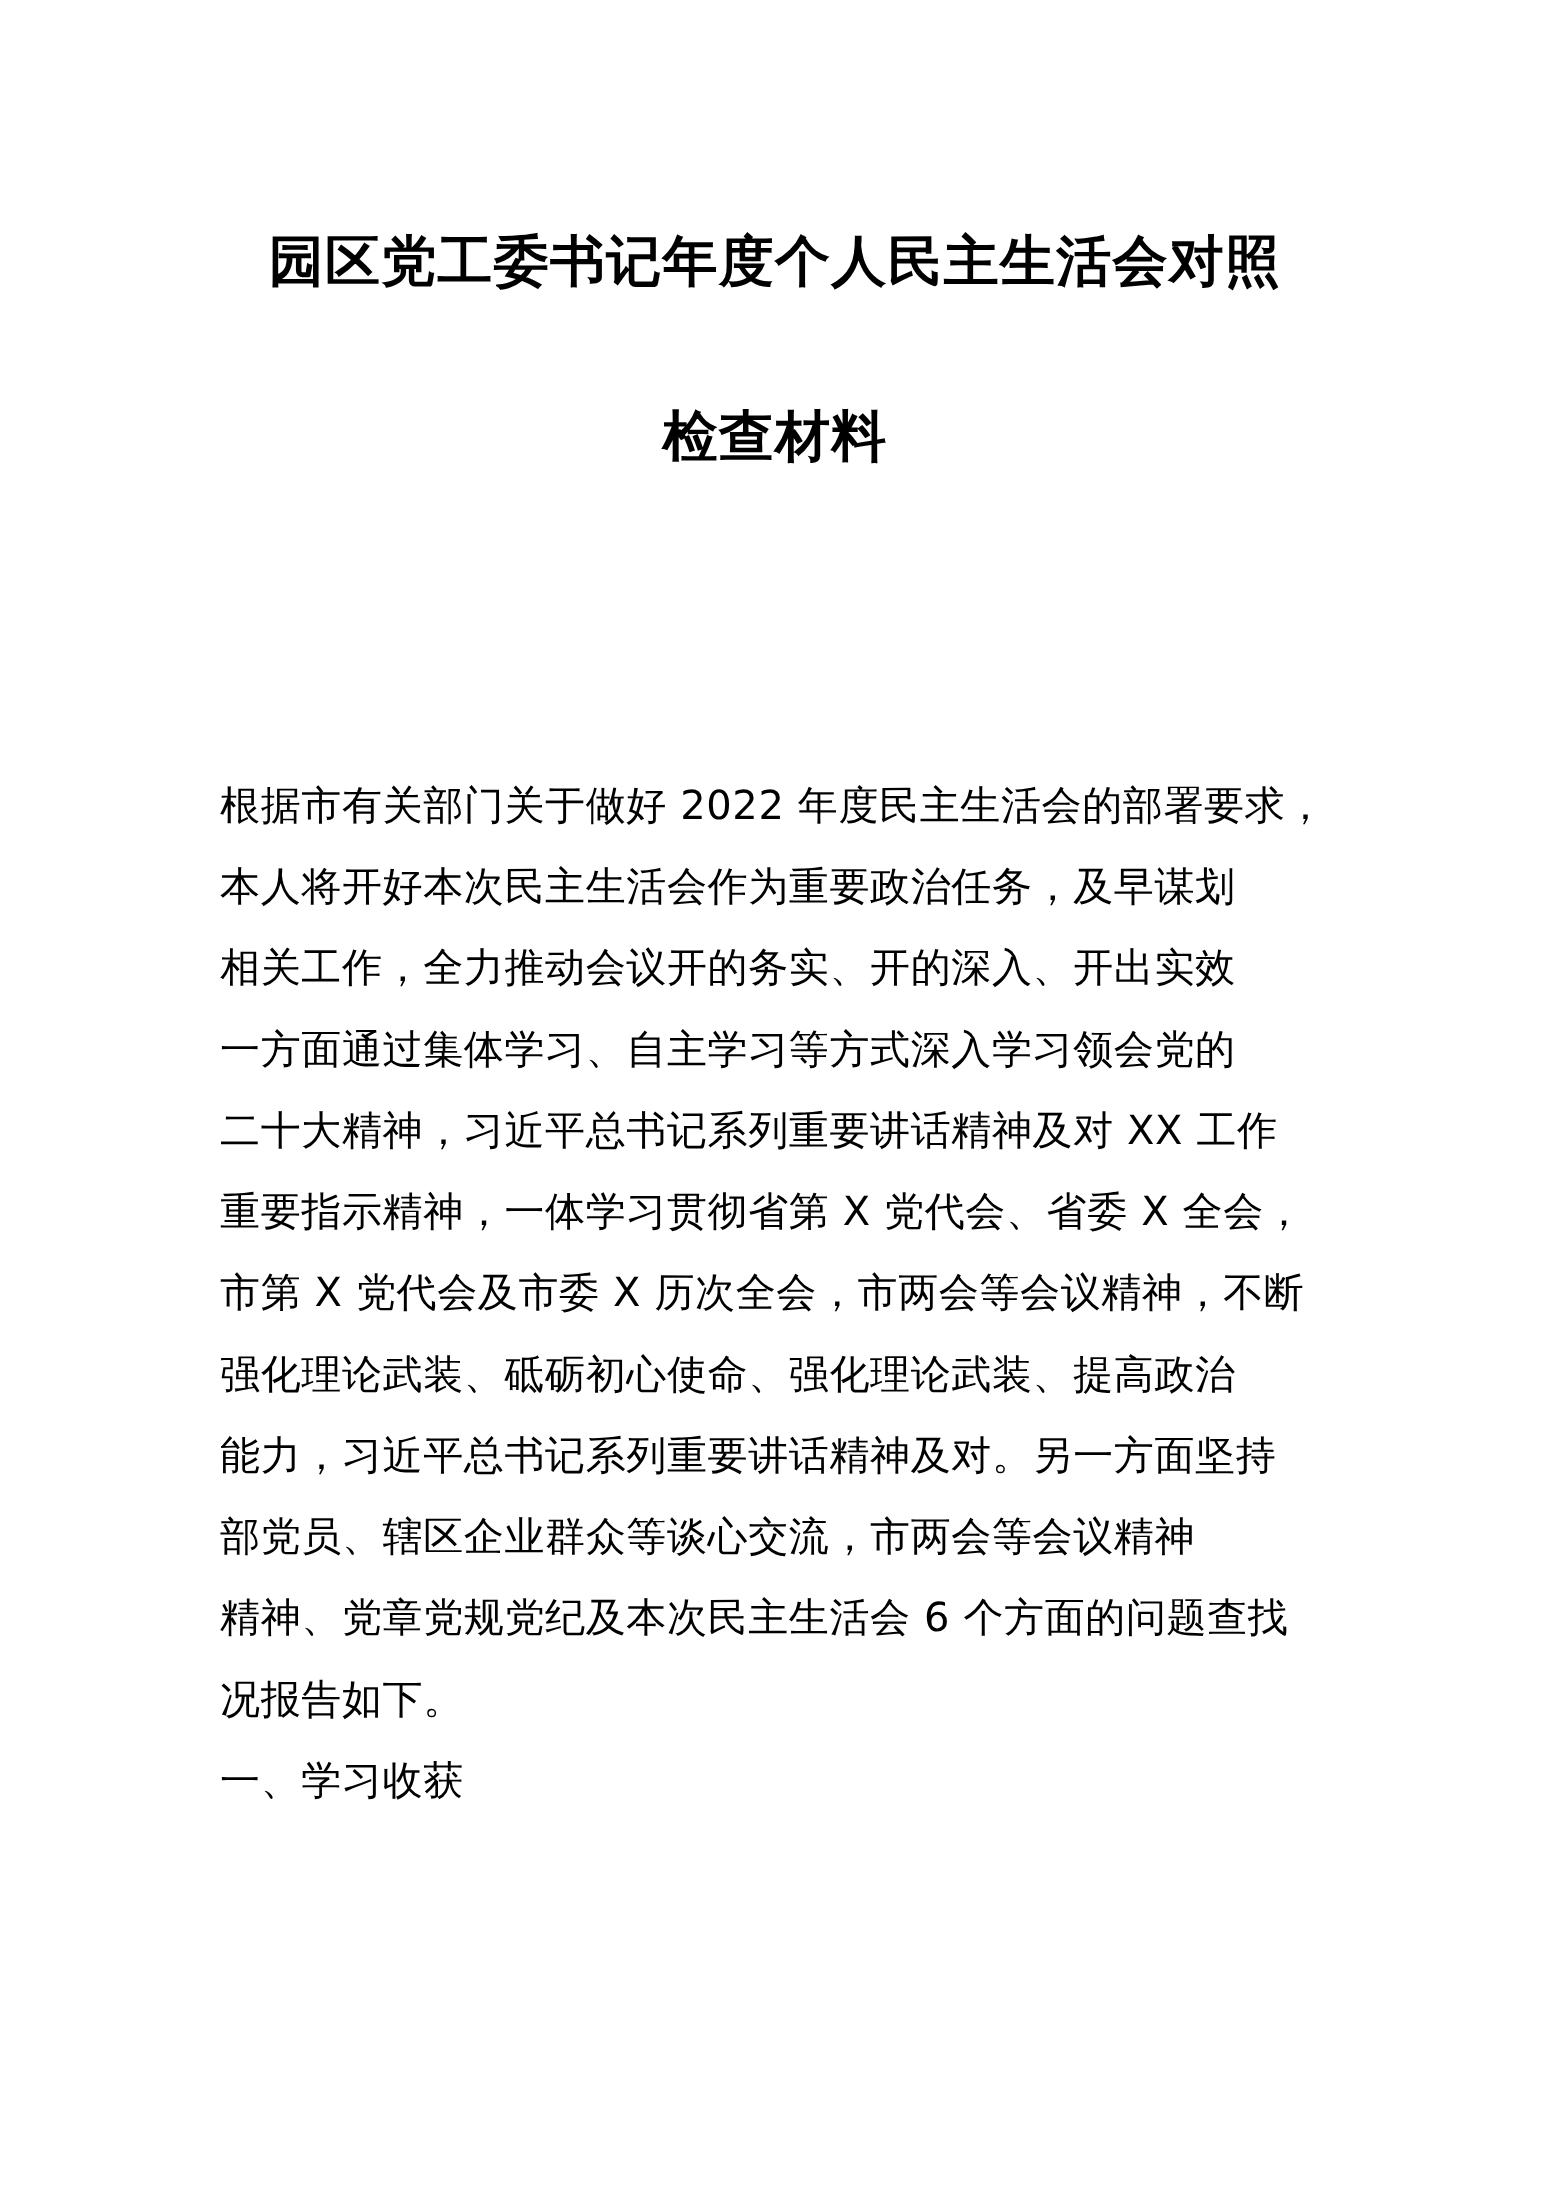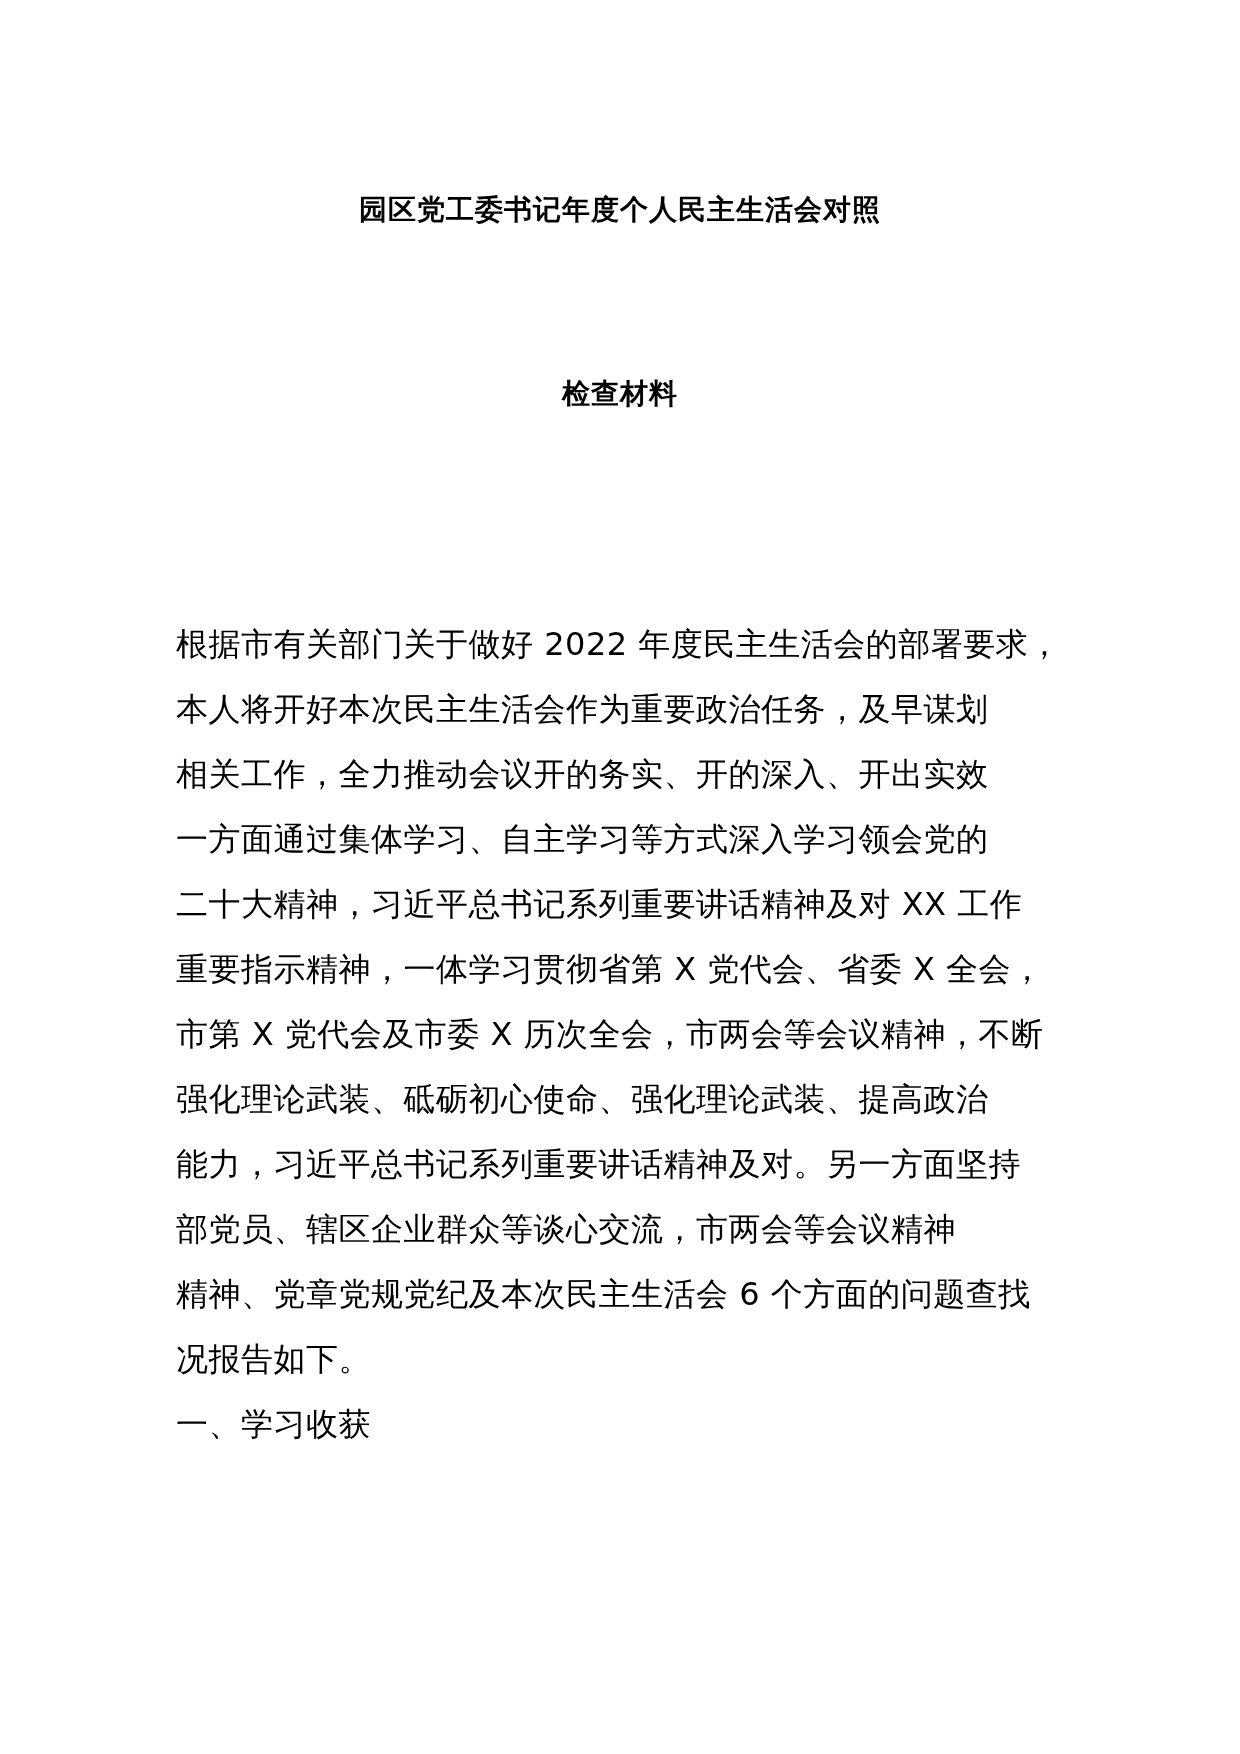--- a/index.html
+++ b/index.html
@@ -22,27 +22,27 @@
       width: 1240px;
       height: 1754px;
       background: #ffffff;
     }
     .title-line {
       position: absolute;
       left: 0;
       width: 1240px;
       text-align: center;
       font-weight: bold;
-      font-size: 28px;
+      font-size: 44px;
       line-height: 60px;
       letter-spacing: 1px;
       white-space: nowrap;
     }
     .title-line.l1 { top: 180px; }
-    .title-line.l2 { top: 320px; margin-top: 44px; }
+    .title-line.l2 { top: 320px; }
     .body {
       position: absolute;
       left: 176px;
       top: 612px;
       width: 900px;
     }
     .body-line {
       display: block;
       height: 65px;
       line-height: 65px;

